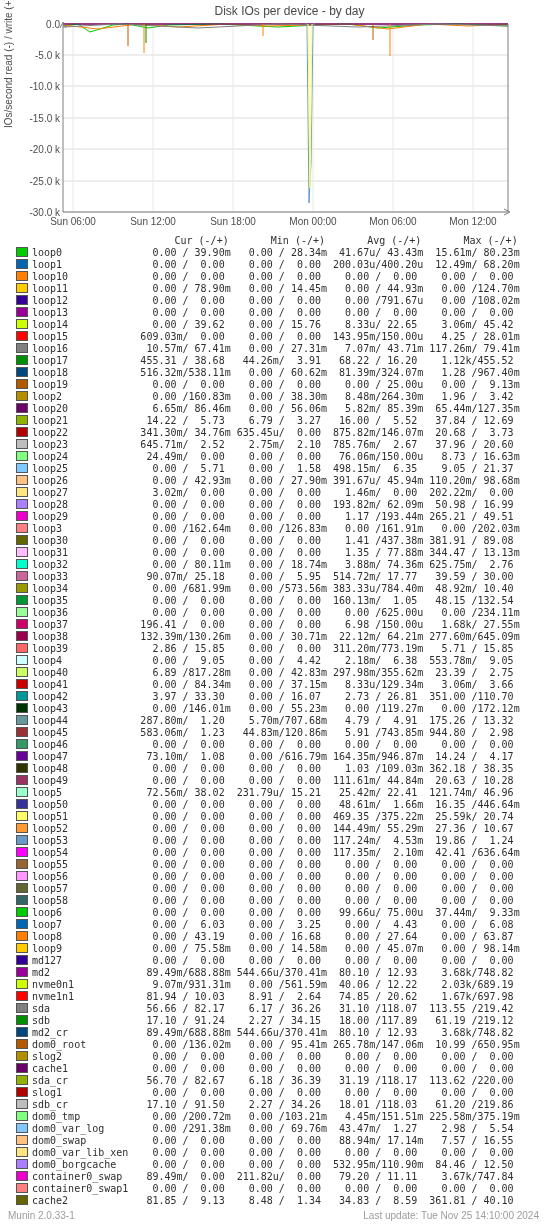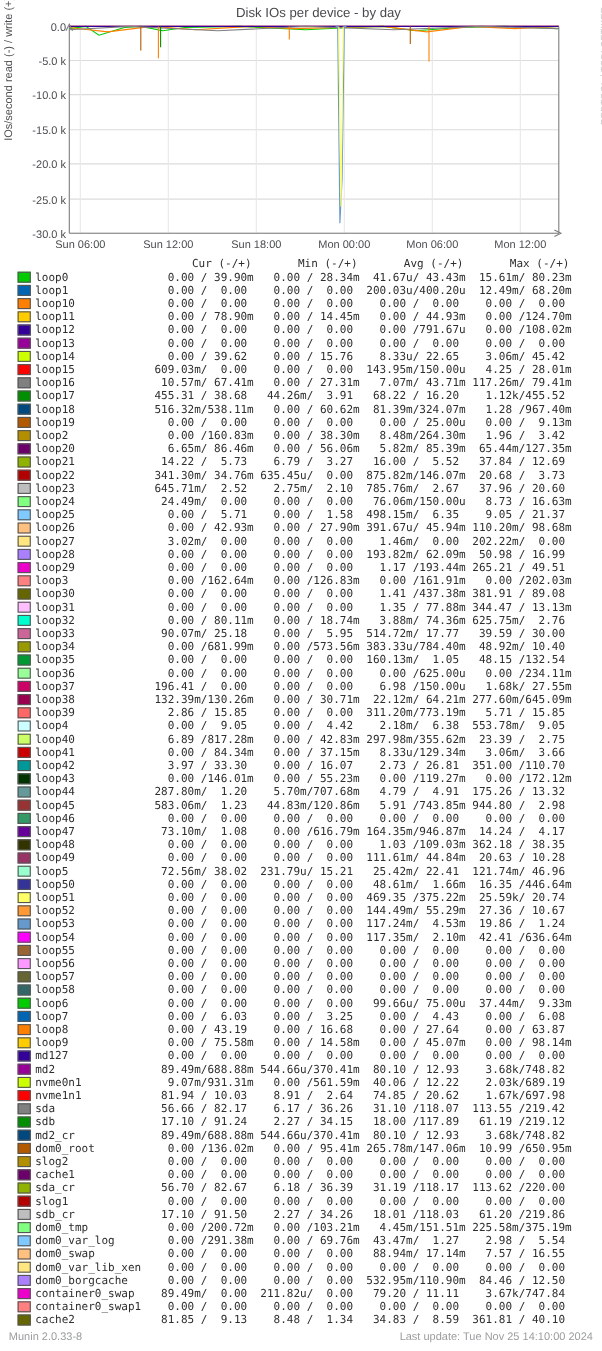--- a/index.html
+++ b/index.html
@@ -169,17 +169,17 @@
       </g>
     </svg>
   </div>
 </div>
 
 <div class="watermark">RRDTOOL / TOBI OETIKER</div>
 
 <div class="legend" id="legend"><div class="legend-row"><span style="width: 10px; height: 8px; margin-right: 4px; display: inline-block;"></span><span class="legend-text">                        Cur (-/+)       Min (-/+)       Avg (-/+)       Max (-/+)</span></div><div class="legend-row"><span class="swatch" style="background: rgb(0, 204, 0);"></span><span class="legend-text">loop0               0.00 / 39.90m   0.00 / 28.34m  41.67u/ 43.43m  15.61m/ 80.23m</span></div><div class="legend-row"><span class="swatch" style="background: rgb(0, 102, 179);"></span><span class="legend-text">loop1               0.00 /  0.00    0.00 /  0.00  200.03u/400.20u  12.49m/ 68.20m</span></div><div class="legend-row"><span class="swatch" style="background: rgb(255, 128, 0);"></span><span class="legend-text">loop10              0.00 /  0.00    0.00 /  0.00    0.00 /  0.00    0.00 /  0.00 </span></div><div class="legend-row"><span class="swatch" style="background: rgb(255, 204, 0);"></span><span class="legend-text">loop11              0.00 / 78.90m   0.00 / 14.45m   0.00 / 44.93m   0.00 /124.70m</span></div><div class="legend-row"><span class="swatch" style="background: rgb(51, 0, 153);"></span><span class="legend-text">loop12              0.00 /  0.00    0.00 /  0.00    0.00 /791.67u   0.00 /108.02m</span></div><div class="legend-row"><span class="swatch" style="background: rgb(153, 0, 153);"></span><span class="legend-text">loop13              0.00 /  0.00    0.00 /  0.00    0.00 /  0.00    0.00 /  0.00 </span></div><div class="legend-row"><span class="swatch" style="background: rgb(204, 255, 0);"></span><span class="legend-text">loop14              0.00 / 39.62    0.00 / 15.76    8.33u/ 22.65    3.06m/ 45.42 </span></div><div class="legend-row"><span class="swatch" style="background: rgb(255, 0, 0);"></span><span class="legend-text">loop15            609.03m/  0.00    0.00 /  0.00  143.95m/150.00u   4.25 / 28.01m</span></div><div class="legend-row"><span class="swatch" style="background: rgb(128, 128, 128);"></span><span class="legend-text">loop16             10.57m/ 67.41m   0.00 / 27.31m   7.07m/ 43.71m 117.26m/ 79.41m</span></div><div class="legend-row"><span class="swatch" style="background: rgb(0, 143, 0);"></span><span class="legend-text">loop17            455.31 / 38.68   44.26m/  3.91   68.22 / 16.20    1.12k/455.52 </span></div><div class="legend-row"><span class="swatch" style="background: rgb(0, 72, 125);"></span><span class="legend-text">loop18            516.32m/538.11m   0.00 / 60.62m  81.39m/324.07m   1.28 /967.40m</span></div><div class="legend-row"><span class="swatch" style="background: rgb(179, 90, 0);"></span><span class="legend-text">loop19              0.00 /  0.00    0.00 /  0.00    0.00 / 25.00u   0.00 /  9.13m</span></div><div class="legend-row"><span class="swatch" style="background: rgb(179, 143, 0);"></span><span class="legend-text">loop2               0.00 /160.83m   0.00 / 38.30m   8.48m/264.30m   1.96 /  3.42 </span></div><div class="legend-row"><span class="swatch" style="background: rgb(107, 0, 107);"></span><span class="legend-text">loop20              6.65m/ 86.46m   0.00 / 56.06m   5.82m/ 85.39m  65.44m/127.35m</span></div><div class="legend-row"><span class="swatch" style="background: rgb(143, 179, 0);"></span><span class="legend-text">loop21             14.22 /  5.73    6.79 /  3.27   16.00 /  5.52   37.84 / 12.69 </span></div><div class="legend-row"><span class="swatch" style="background: rgb(179, 0, 0);"></span><span class="legend-text">loop22            341.30m/ 34.76m 635.45u/  0.00  875.82m/146.07m  20.68 /  3.73 </span></div><div class="legend-row"><span class="swatch" style="background: rgb(190, 190, 190);"></span><span class="legend-text">loop23            645.71m/  2.52    2.75m/  2.10  785.76m/  2.67   37.96 / 20.60 </span></div><div class="legend-row"><span class="swatch" style="background: rgb(128, 255, 128);"></span><span class="legend-text">loop24             24.49m/  0.00    0.00 /  0.00   76.06m/150.00u   8.73 / 16.63m</span></div><div class="legend-row"><span class="swatch" style="background: rgb(128, 201, 255);"></span><span class="legend-text">loop25              0.00 /  5.71    0.00 /  1.58  498.15m/  6.35    9.05 / 21.37 </span></div><div class="legend-row"><span class="swatch" style="background: rgb(255, 192, 128);"></span><span class="legend-text">loop26              0.00 / 42.93m   0.00 / 27.90m 391.67u/ 45.94m 110.20m/ 98.68m</span></div><div class="legend-row"><span class="swatch" style="background: rgb(255, 230, 128);"></span><span class="legend-text">loop27              3.02m/  0.00    0.00 /  0.00    1.46m/  0.00  202.22m/  0.00 </span></div><div class="legend-row"><span class="swatch" style="background: rgb(170, 128, 255);"></span><span class="legend-text">loop28              0.00 /  0.00    0.00 /  0.00  193.82m/ 62.09m  50.98 / 16.99 </span></div><div class="legend-row"><span class="swatch" style="background: rgb(238, 0, 204);"></span><span class="legend-text">loop29              0.00 /  0.00    0.00 /  0.00    1.17 /193.44m 265.21 / 49.51 </span></div><div class="legend-row"><span class="swatch" style="background: rgb(255, 128, 128);"></span><span class="legend-text">loop3               0.00 /162.64m   0.00 /126.83m   0.00 /161.91m   0.00 /202.03m</span></div><div class="legend-row"><span class="swatch" style="background: rgb(102, 102, 0);"></span><span class="legend-text">loop30              0.00 /  0.00    0.00 /  0.00    1.41 /437.38m 381.91 / 89.08 </span></div><div class="legend-row"><span class="swatch" style="background: rgb(255, 191, 255);"></span><span class="legend-text">loop31              0.00 /  0.00    0.00 /  0.00    1.35 / 77.88m 344.47 / 13.13m</span></div><div class="legend-row"><span class="swatch" style="background: rgb(0, 255, 204);"></span><span class="legend-text">loop32              0.00 / 80.11m   0.00 / 18.74m   3.88m/ 74.36m 625.75m/  2.76 </span></div><div class="legend-row"><span class="swatch" style="background: rgb(204, 102, 153);"></span><span class="legend-text">loop33             90.07m/ 25.18    0.00 /  5.95  514.72m/ 17.77   39.59 / 30.00 </span></div><div class="legend-row"><span class="swatch" style="background: rgb(153, 153, 0);"></span><span class="legend-text">loop34              0.00 /681.99m   0.00 /573.56m 383.33u/784.40m  48.92m/ 10.40 </span></div><div class="legend-row"><span class="swatch" style="background: rgb(0, 153, 51);"></span><span class="legend-text">loop35              0.00 /  0.00    0.00 /  0.00  160.13m/  1.05   48.15 /132.54 </span></div><div class="legend-row"><span class="swatch" style="background: rgb(153, 255, 153);"></span><span class="legend-text">loop36              0.00 /  0.00    0.00 /  0.00    0.00 /625.00u   0.00 /234.11m</span></div><div class="legend-row"><span class="swatch" style="background: rgb(204, 0, 102);"></span><span class="legend-text">loop37            196.41 /  0.00    0.00 /  0.00    6.98 /150.00u   1.68k/ 27.55m</span></div><div class="legend-row"><span class="swatch" style="background: rgb(153, 0, 77);"></span><span class="legend-text">loop38            132.39m/130.26m   0.00 / 30.71m  22.12m/ 64.21m 277.60m/645.09m</span></div><div class="legend-row"><span class="swatch" style="background: rgb(255, 102, 102);"></span><span class="legend-text">loop39              2.86 / 15.85    0.00 /  0.00  311.20m/773.19m   5.71 / 15.85 </span></div><div class="legend-row"><span class="swatch" style="background: rgb(204, 255, 255);"></span><span class="legend-text">loop4               0.00 /  9.05    0.00 /  4.42    2.18m/  6.38  553.78m/  9.05 </span></div><div class="legend-row"><span class="swatch" style="background: rgb(204, 255, 102);"></span><span class="legend-text">loop40              6.89 /817.28m   0.00 / 42.83m 297.98m/355.62m  23.39 /  2.75 </span></div><div class="legend-row"><span class="swatch" style="background: rgb(204, 0, 0);"></span><span class="legend-text">loop41              0.00 / 84.34m   0.00 / 37.15m   8.33u/129.34m   3.06m/  3.66 </span></div><div class="legend-row"><span class="swatch" style="background: rgb(0, 153, 153);"></span><span class="legend-text">loop42              3.97 / 33.30    0.00 / 16.07    2.73 / 26.81  351.00 /110.70 </span></div><div class="legend-row"><span class="swatch" style="background: rgb(0, 51, 0);"></span><span class="legend-text">loop43              0.00 /146.01m   0.00 / 55.23m   0.00 /119.27m   0.00 /172.12m</span></div><div class="legend-row"><span class="swatch" style="background: rgb(102, 153, 153);"></span><span class="legend-text">loop44            287.80m/  1.20    5.70m/707.68m   4.79 /  4.91  175.26 / 13.32 </span></div><div class="legend-row"><span class="swatch" style="background: rgb(153, 51, 51);"></span><span class="legend-text">loop45            583.06m/  1.23   44.83m/120.86m   5.91 /743.85m 944.80 /  2.98 </span></div><div class="legend-row"><span class="swatch" style="background: rgb(51, 153, 102);"></span><span class="legend-text">loop46              0.00 /  0.00    0.00 /  0.00    0.00 /  0.00    0.00 /  0.00 </span></div><div class="legend-row"><span class="swatch" style="background: rgb(102, 0, 153);"></span><span class="legend-text">loop47             73.10m/  1.08    0.00 /616.79m 164.35m/946.87m  14.24 /  4.17 </span></div><div class="legend-row"><span class="swatch" style="background: rgb(51, 51, 0);"></span><span class="legend-text">loop48              0.00 /  0.00    0.00 /  0.00    1.03 /109.03m 362.18 / 38.35 </span></div><div class="legend-row"><span class="swatch" style="background: rgb(153, 51, 102);"></span><span class="legend-text">loop49              0.00 /  0.00    0.00 /  0.00  111.61m/ 44.84m  20.63 / 10.28 </span></div><div class="legend-row"><span class="swatch" style="background: rgb(153, 255, 204);"></span><span class="legend-text">loop5              72.56m/ 38.02  231.79u/ 15.21   25.42m/ 22.41  121.74m/ 46.96 </span></div><div class="legend-row"><span class="swatch" style="background: rgb(51, 51, 153);"></span><span class="legend-text">loop50              0.00 /  0.00    0.00 /  0.00   48.61m/  1.66m  16.35 /446.64m</span></div><div class="legend-row"><span class="swatch" style="background: rgb(255, 255, 102);"></span><span class="legend-text">loop51              0.00 /  0.00    0.00 /  0.00  469.35 /375.22m  25.59k/ 20.74 </span></div><div class="legend-row"><span class="swatch" style="background: rgb(255, 153, 51);"></span><span class="legend-text">loop52              0.00 /  0.00    0.00 /  0.00  144.49m/ 55.29m  27.36 / 10.67 </span></div><div class="legend-row"><span class="swatch" style="background: rgb(102, 153, 204);"></span><span class="legend-text">loop53              0.00 /  0.00    0.00 /  0.00  117.24m/  4.53m  19.86 /  1.24 </span></div><div class="legend-row"><span class="swatch" style="background: rgb(255, 0, 255);"></span><span class="legend-text">loop54              0.00 /  0.00    0.00 /  0.00  117.35m/  2.10m  42.41 /636.64m</span></div><div class="legend-row"><span class="swatch" style="background: rgb(153, 102, 51);"></span><span class="legend-text">loop55              0.00 /  0.00    0.00 /  0.00    0.00 /  0.00    0.00 /  0.00 </span></div><div class="legend-row"><span class="swatch" style="background: rgb(255, 153, 255);"></span><span class="legend-text">loop56              0.00 /  0.00    0.00 /  0.00    0.00 /  0.00    0.00 /  0.00 </span></div><div class="legend-row"><span class="swatch" style="background: rgb(102, 102, 51);"></span><span class="legend-text">loop57              0.00 /  0.00    0.00 /  0.00    0.00 /  0.00    0.00 /  0.00 </span></div><div class="legend-row"><span class="swatch" style="background: rgb(51, 102, 102);"></span><span class="legend-text">loop58              0.00 /  0.00    0.00 /  0.00    0.00 /  0.00    0.00 /  0.00 </span></div><div class="legend-row"><span class="swatch" style="background: rgb(0, 204, 0);"></span><span class="legend-text">loop6               0.00 /  0.00    0.00 /  0.00   99.66u/ 75.00u  37.44m/  9.33m</span></div><div class="legend-row"><span class="swatch" style="background: rgb(0, 102, 179);"></span><span class="legend-text">loop7               0.00 /  6.03    0.00 /  3.25    0.00 /  4.43    0.00 /  6.08 </span></div><div class="legend-row"><span class="swatch" style="background: rgb(255, 128, 0);"></span><span class="legend-text">loop8               0.00 / 43.19    0.00 / 16.68    0.00 / 27.64    0.00 / 63.87 </span></div><div class="legend-row"><span class="swatch" style="background: rgb(255, 204, 0);"></span><span class="legend-text">loop9               0.00 / 75.58m   0.00 / 14.58m   0.00 / 45.07m   0.00 / 98.14m</span></div><div class="legend-row"><span class="swatch" style="background: rgb(51, 0, 153);"></span><span class="legend-text">md127               0.00 /  0.00    0.00 /  0.00    0.00 /  0.00    0.00 /  0.00 </span></div><div class="legend-row"><span class="swatch" style="background: rgb(153, 0, 153);"></span><span class="legend-text">md2                89.49m/688.88m 544.66u/370.41m  80.10 / 12.93    3.68k/748.82 </span></div><div class="legend-row"><span class="swatch" style="background: rgb(204, 255, 0);"></span><span class="legend-text">nvme0n1             9.07m/931.31m   0.00 /561.59m  40.06 / 12.22    2.03k/689.19 </span></div><div class="legend-row"><span class="swatch" style="background: rgb(255, 0, 0);"></span><span class="legend-text">nvme1n1            81.94 / 10.03    8.91 /  2.64   74.85 / 20.62    1.67k/697.98 </span></div><div class="legend-row"><span class="swatch" style="background: rgb(128, 128, 128);"></span><span class="legend-text">sda                56.66 / 82.17    6.17 / 36.26   31.10 /118.07  113.55 /219.42 </span></div><div class="legend-row"><span class="swatch" style="background: rgb(0, 143, 0);"></span><span class="legend-text">sdb                17.10 / 91.24    2.27 / 34.15   18.00 /117.89   61.19 /219.12 </span></div><div class="legend-row"><span class="swatch" style="background: rgb(0, 72, 125);"></span><span class="legend-text">md2_cr             89.49m/688.88m 544.66u/370.41m  80.10 / 12.93    3.68k/748.82 </span></div><div class="legend-row"><span class="swatch" style="background: rgb(179, 90, 0);"></span><span class="legend-text">dom0_root           0.00 /136.02m   0.00 / 95.41m 265.78m/147.06m  10.99 /650.95m</span></div><div class="legend-row"><span class="swatch" style="background: rgb(179, 143, 0);"></span><span class="legend-text">slog2               0.00 /  0.00    0.00 /  0.00    0.00 /  0.00    0.00 /  0.00 </span></div><div class="legend-row"><span class="swatch" style="background: rgb(107, 0, 107);"></span><span class="legend-text">cache1              0.00 /  0.00    0.00 /  0.00    0.00 /  0.00    0.00 /  0.00 </span></div><div class="legend-row"><span class="swatch" style="background: rgb(143, 179, 0);"></span><span class="legend-text">sda_cr             56.70 / 82.67    6.18 / 36.39   31.19 /118.17  113.62 /220.00 </span></div><div class="legend-row"><span class="swatch" style="background: rgb(179, 0, 0);"></span><span class="legend-text">slog1               0.00 /  0.00    0.00 /  0.00    0.00 /  0.00    0.00 /  0.00 </span></div><div class="legend-row"><span class="swatch" style="background: rgb(190, 190, 190);"></span><span class="legend-text">sdb_cr             17.10 / 91.50    2.27 / 34.26   18.01 /118.03   61.20 /219.86 </span></div><div class="legend-row"><span class="swatch" style="background: rgb(128, 255, 128);"></span><span class="legend-text">dom0_tmp            0.00 /200.72m   0.00 /103.21m   4.45m/151.51m 225.58m/375.19m</span></div><div class="legend-row"><span class="swatch" style="background: rgb(128, 201, 255);"></span><span class="legend-text">dom0_var_log        0.00 /291.38m   0.00 / 69.76m  43.47m/  1.27    2.98 /  5.54 </span></div><div class="legend-row"><span class="swatch" style="background: rgb(255, 192, 128);"></span><span class="legend-text">dom0_swap           0.00 /  0.00    0.00 /  0.00   88.94m/ 17.14m   7.57 / 16.55 </span></div><div class="legend-row"><span class="swatch" style="background: rgb(255, 230, 128);"></span><span class="legend-text">dom0_var_lib_xen    0.00 /  0.00    0.00 /  0.00    0.00 /  0.00    0.00 /  0.00 </span></div><div class="legend-row"><span class="swatch" style="background: rgb(170, 128, 255);"></span><span class="legend-text">dom0_borgcache      0.00 /  0.00    0.00 /  0.00  532.95m/110.90m  84.46 / 12.50 </span></div><div class="legend-row"><span class="swatch" style="background: rgb(238, 0, 204);"></span><span class="legend-text">container0_swap    89.49m/  0.00  211.82u/  0.00   79.20 / 11.11    3.67k/747.84 </span></div><div class="legend-row"><span class="swatch" style="background: rgb(255, 128, 128);"></span><span class="legend-text">container0_swap1    0.00 /  0.00    0.00 /  0.00    0.00 /  0.00    0.00 /  0.00 </span></div><div class="legend-row"><span class="swatch" style="background: rgb(102, 102, 0);"></span><span class="legend-text">cache2             81.85 /  9.13    8.48 /  1.34   34.83 /  8.59  361.81 / 40.10 </span></div></div>
 
 <div class="footer">
-  <span>Munin 2.0.33-8</span>
+  <span>Munin 2.0.33-1</span>
   <span>Last update: Tue Nov 25 14:10:00 2024</span>
 </div>
 
 </div>
 
 </body></html>

